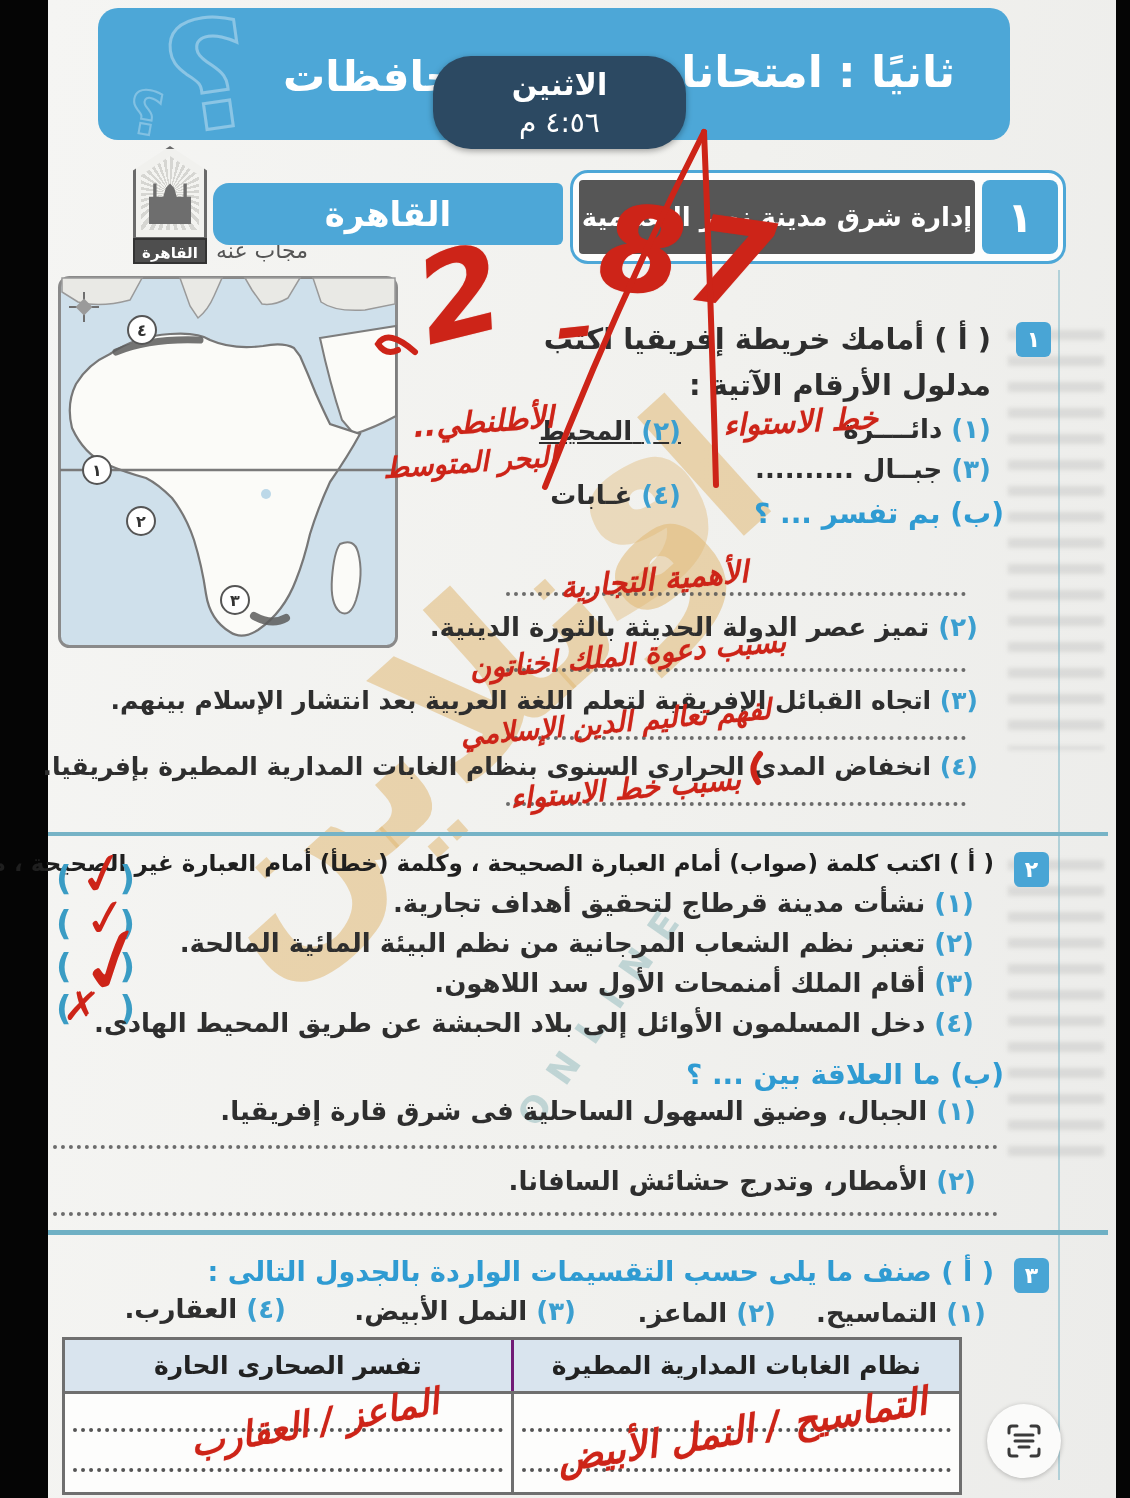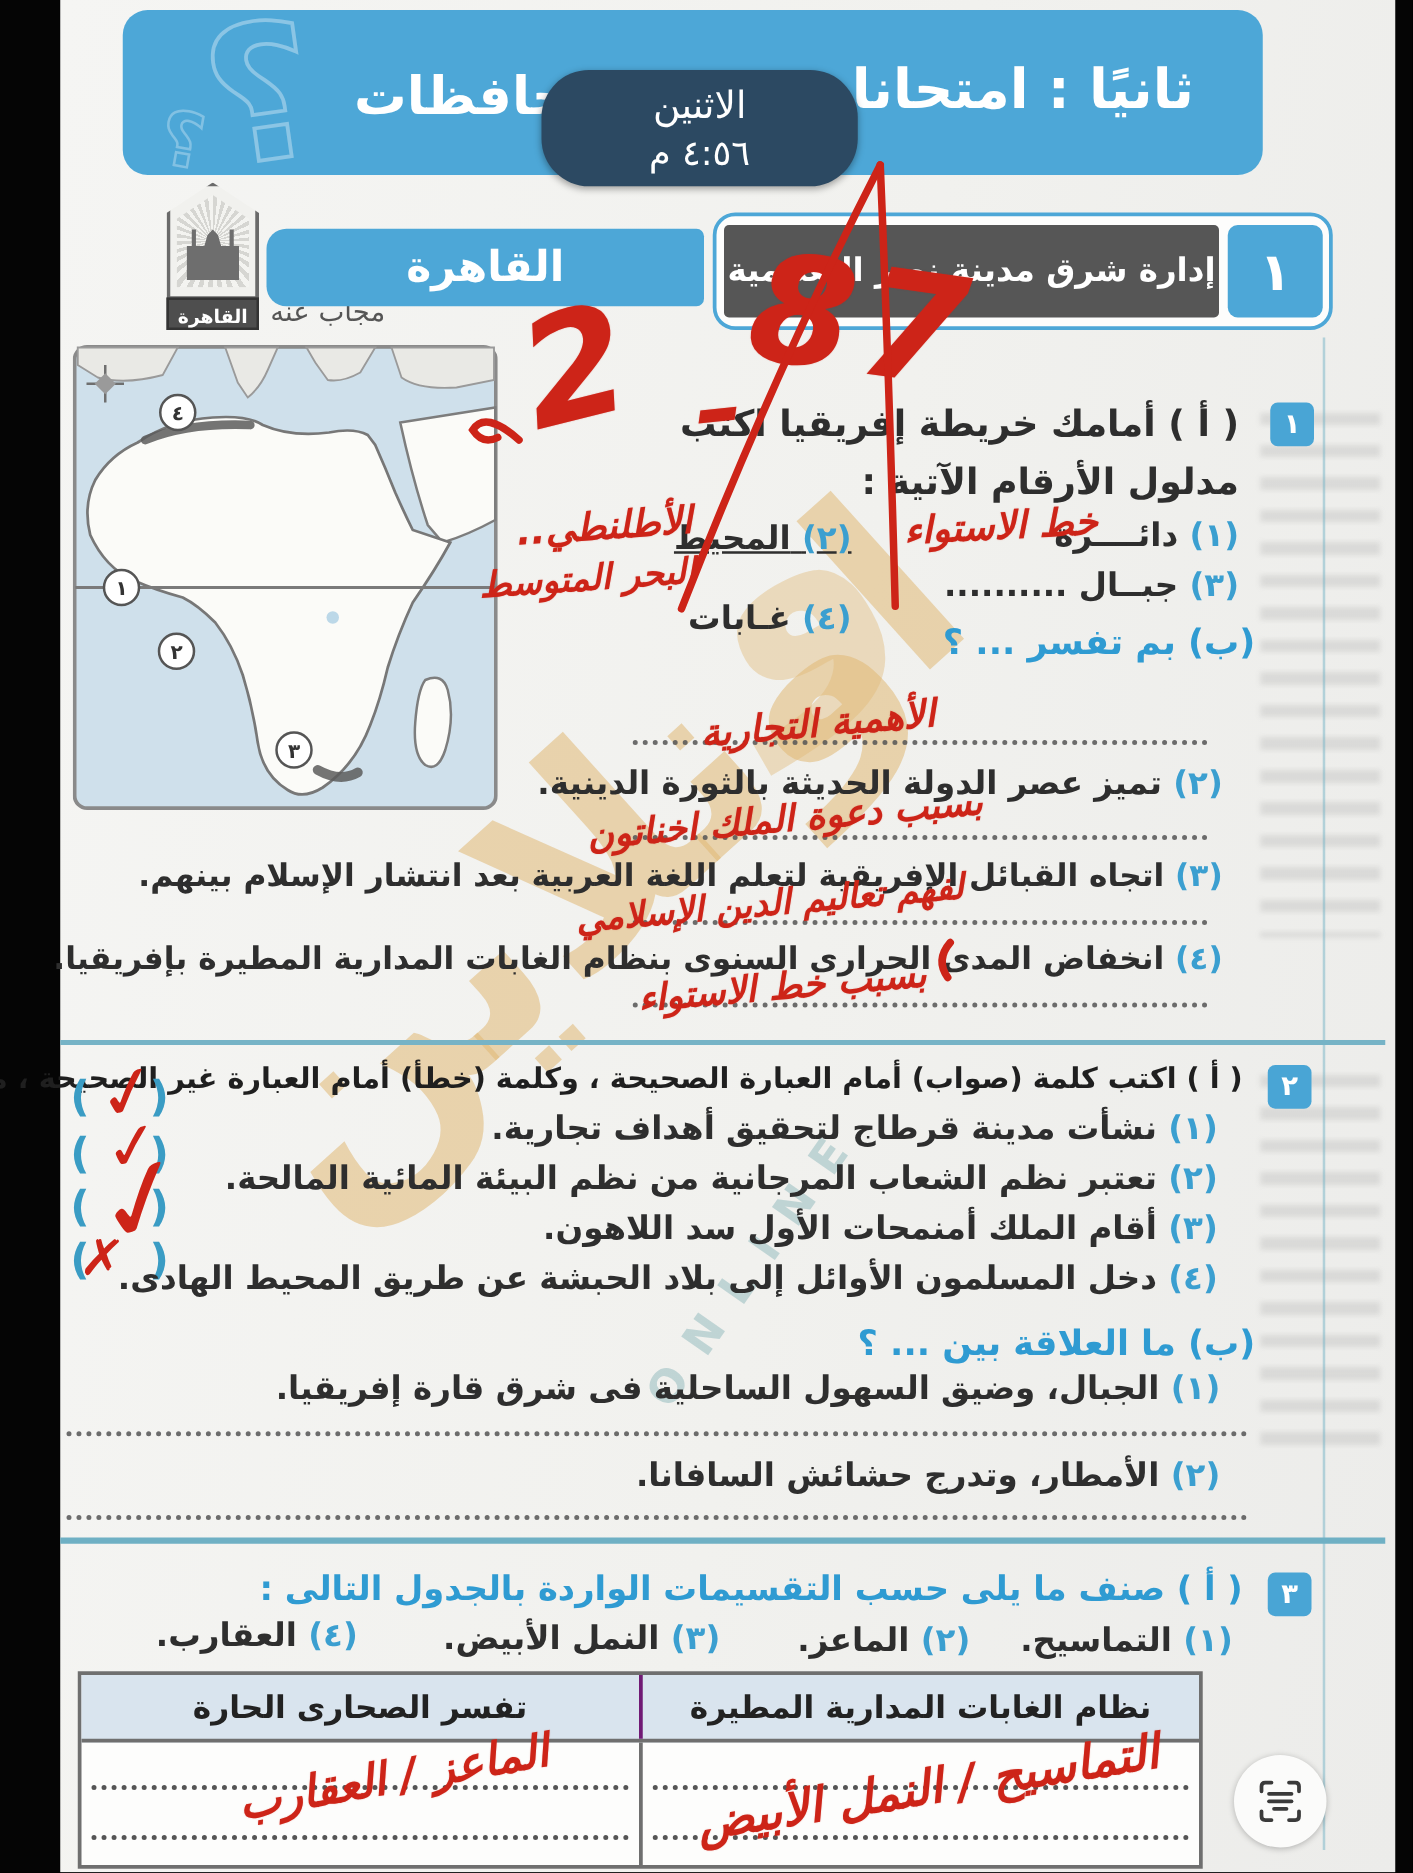--- a/index.html
+++ b/index.html
@@ -22,21 +22,21 @@
   .qmark { position:absolute; color:transparent; -webkit-text-stroke:3px rgba(255,255,255,.35);
     font-weight:bold; }
   .qm1 { left:66px; top:-18px; font-size:150px; transform:rotate(-8deg); }
   .qm2 { left:30px; top:70px; font-size:60px; transform:rotate(10deg); -webkit-text-stroke:2px rgba(255,255,255,.3); }
 
   
   .pill { position:absolute; left:385px; top:56px; width:253px; height:93px;
     background:#2c4962; border-radius:38px; color:#fff; text-align:center;
     display:flex; flex-direction:column; justify-content:center; gap:4px;
     box-shadow:0 2px 6px rgba(0,0,0,.35); }
-  .pill-day { font-size:30px; font-weight:normal; }
+  .pill-day { font-size:30px; font-weight:bold; }
   .pill-time { font-size:28px; }
 
   
   .logo { position:absolute; left:85px; top:146px; width:74px; height:118px; }
   .logo .arch { position:absolute; left:0; top:0; width:74px; height:94px; background:#f1f1ee;
     border:3px solid #6a6a6a; clip-path:polygon(50% 0,100% 26%,100% 100%,0 100%,0 26%); }
   .logo .rays { position:absolute; left:8px; top:10px; width:58px; height:74px;
     background:repeating-conic-gradient(from 0deg,#cfcfcb 0 6deg,#f4f4f1 6deg 12deg); opacity:.8;
     clip-path:polygon(50% 0,100% 26%,100% 100%,0 100%,0 26%); }
   .logo .mosque { position:absolute; left:16px; top:34px; width:42px; height:44px; background:#6e6e6e;

